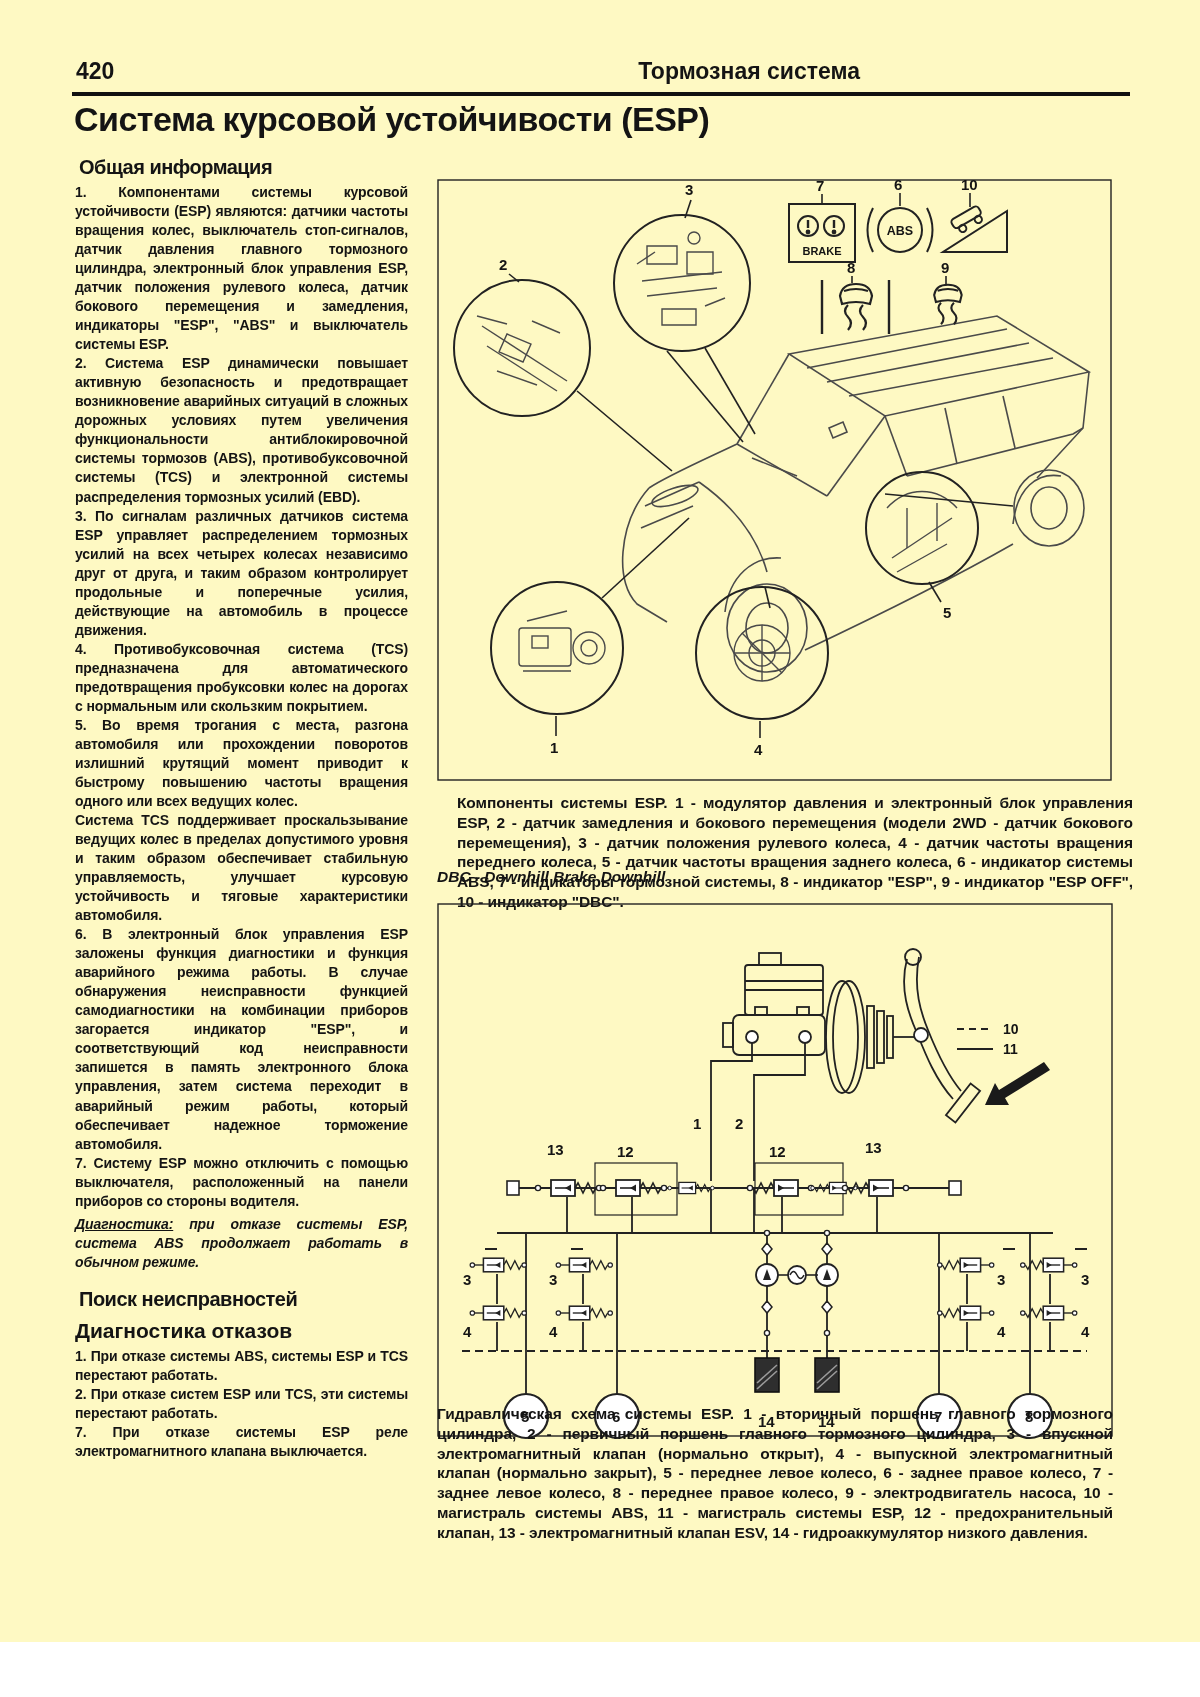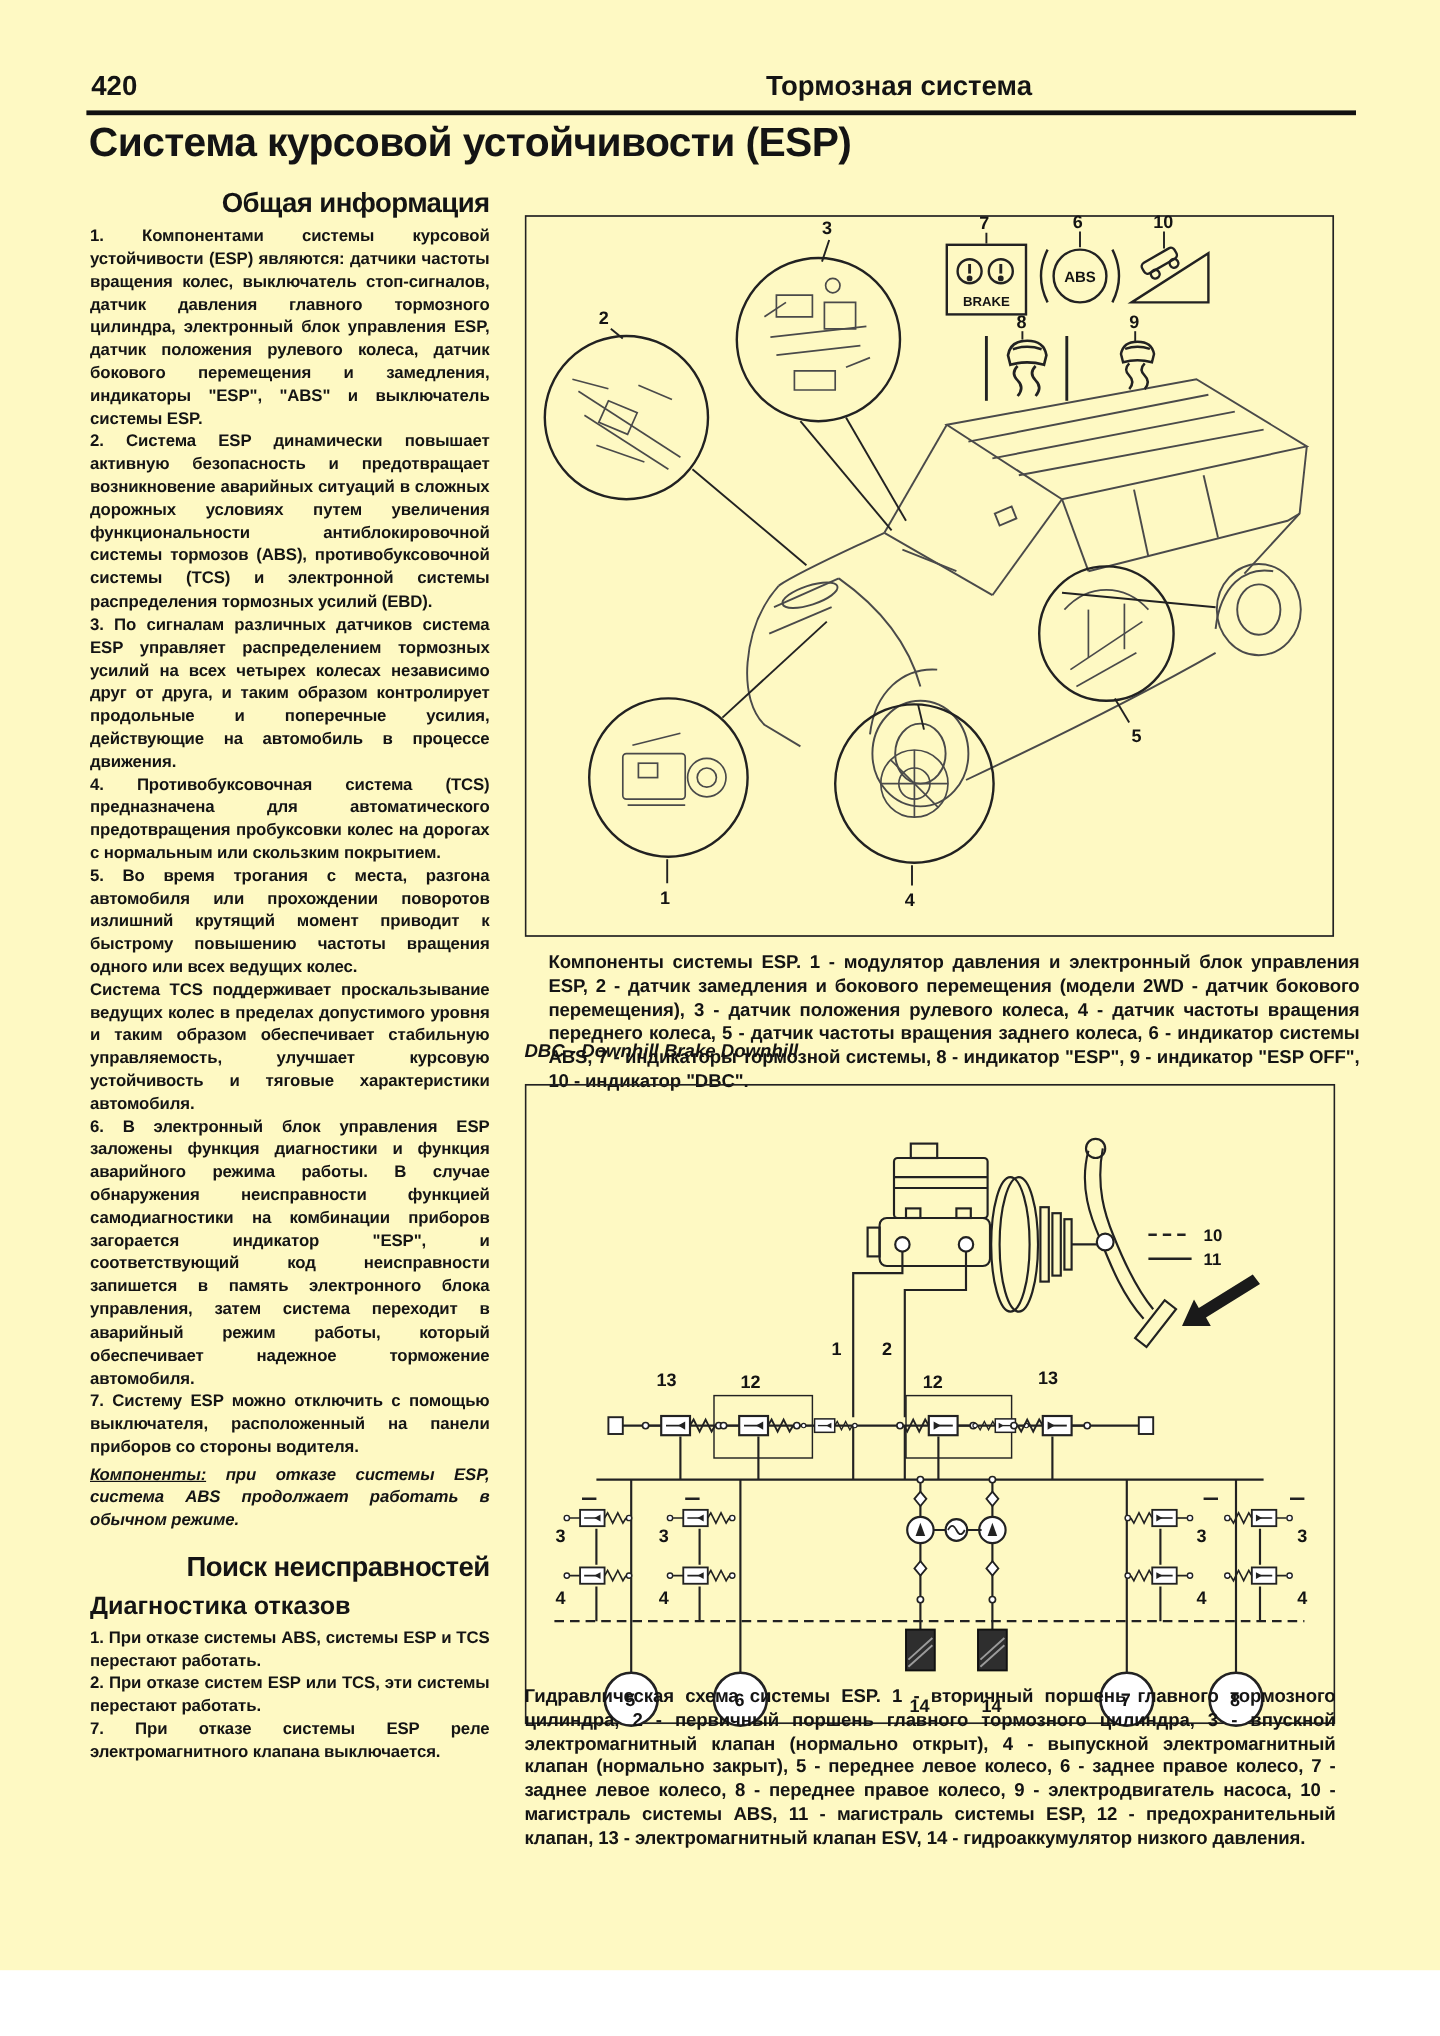--- a/index.html
+++ b/index.html
@@ -7,21 +7,21 @@
     position:relative;width:1200px;height:1642px;background:#fef9c3;
     font-family:"Liberation Sans","DejaVu Sans",sans-serif;color:#141414;
     overflow:hidden;
     text-decoration:underline;
   }
   .page-num{position:absolute;left:76px;top:58px;font-size:23px;font-weight:bold;}
   .section-title{position:absolute;left:300px;top:58px;width:560px;text-align:right;font-size:23px;font-weight:bold;}
   .head-rule{position:absolute;left:72px;top:92px;width:1058px;height:4px;background:#111;}
   .doc-title{position:absolute;left:74px;top:100px;width:1000px;font-size:34px;font-weight:bold;letter-spacing:-0.5px;margin:0;}
   .left-col{position:absolute;left:75px;top:156px;width:333px;}
-  .left-col h2{font-size:23px;font-weight:bold;margin:0 0 4px 4px;letter-spacing:-0.5px;text-align:right;}
+  .left-col h2{font-size:20px;font-weight:bold;margin:0 0 4px 4px;letter-spacing:-0.5px;}
   .left-col h3{font-size:21px;font-weight:bold;margin:8px 0 4px 0;}
   .left-col p{margin:0;font-size:14px;font-weight:bold;line-height:1.36;text-align:justify;letter-spacing:-0.1px;}
   .left-col .note{font-style:italic;margin-top:4px;}
   .note .note-label{text-decoration:underline;}
   .left-col .gap-heading{margin-top:16px;}
   .fig-caption{
     position:absolute;left:437px;width:676px;font-size:15.5px;font-weight:bold;
     line-height:1.28;text-align:justify;letter-spacing:-0.1px;
   }
   .dbc-note{position:absolute;left:437px;top:868px;font-size:15.5px;font-weight:bold;font-style:italic;}
@@ -43,21 +43,21 @@
   <div class="left-col">
     <h2>Общая информация</h2>
     <p>1. Компонентами системы курсовой устойчивости (ESP) являются: датчики частоты вращения колес, выключатель стоп-сигналов, датчик давления главного тормозного цилиндра, электронный блок управления ESP, датчик положения рулевого колеса, датчик бокового перемещения и замедления, индикаторы "ESP", "ABS" и выключатель системы ESP.</p>
     <p>2. Система ESP динамически повышает активную безопасность и предотвращает возникновение аварийных ситуаций в сложных дорожных условиях путем увеличения функциональности антиблокировочной системы тормозов (ABS), противобуксовочной системы (TCS) и электронной системы распределения тормозных усилий (EBD).</p>
     <p>3. По сигналам различных датчиков система ESP управляет распределением тормозных усилий на всех четырех колесах независимо друг от друга, и таким образом контролирует продольные и поперечные усилия, действующие на автомобиль в процессе движения.</p>
     <p>4. Противобуксовочная система (TCS) предназначена для автоматического предотвращения пробуксовки колес на дорогах с нормальным или скользким покрытием.</p>
     <p>5. Во время трогания с места, разгона автомобиля или прохождении поворотов излишний крутящий момент приводит к быстрому повышению частоты вращения одного или всех ведущих колес.</p>
     <p>Система TCS поддерживает проскальзывание ведущих колес в пределах допустимого уровня и таким образом обеспечивает стабильную управляемость, улучшает курсовую устойчивость и тяговые характеристики автомобиля.</p>
     <p>6. В электронный блок управления ESP заложены функция диагностики и функция аварийного режима работы. В случае обнаружения неисправности функцией самодиагностики на комбинации приборов загорается индикатор "ESP", и соответствующий код неисправности запишется в память электронного блока управления, затем система переходит в аварийный режим работы, который обеспечивает надежное торможение автомобиля.</p>
     <p>7. Систему ESP можно отключить с помощью выключателя, расположенный на панели приборов со стороны водителя.</p>
-    <p class="note"><span class="note-label">Компоненты:</span><span> при отказе системы ESP, система ABS продолжает работать в обычном режиме.</span></p>
+    <p class="note"><span class="note-label">Диагностика:</span><span> при отказе системы ESP, система ABS продолжает работать в обычном режиме.</span></p>
     <h2 class="gap-heading">Поиск неисправностей</h2>
     <h3>Диагностика отказов</h3>
     <p>1. При отказе системы ABS, системы ESP и TCS перестают работать.</p>
     <p>2. При отказе систем ESP или TCS, эти системы перестают работать.</p>
     <p>7. При отказе системы ESP реле электромагнитного клапана выключается.</p>
   </div>
 
   <svg class="fig" style="top:176px" width="676" height="610" viewBox="0 0 676 610">
     <rect x="1" y="4" width="673" height="600" fill="none" stroke="#222" stroke-width="1.4"></rect>
 

